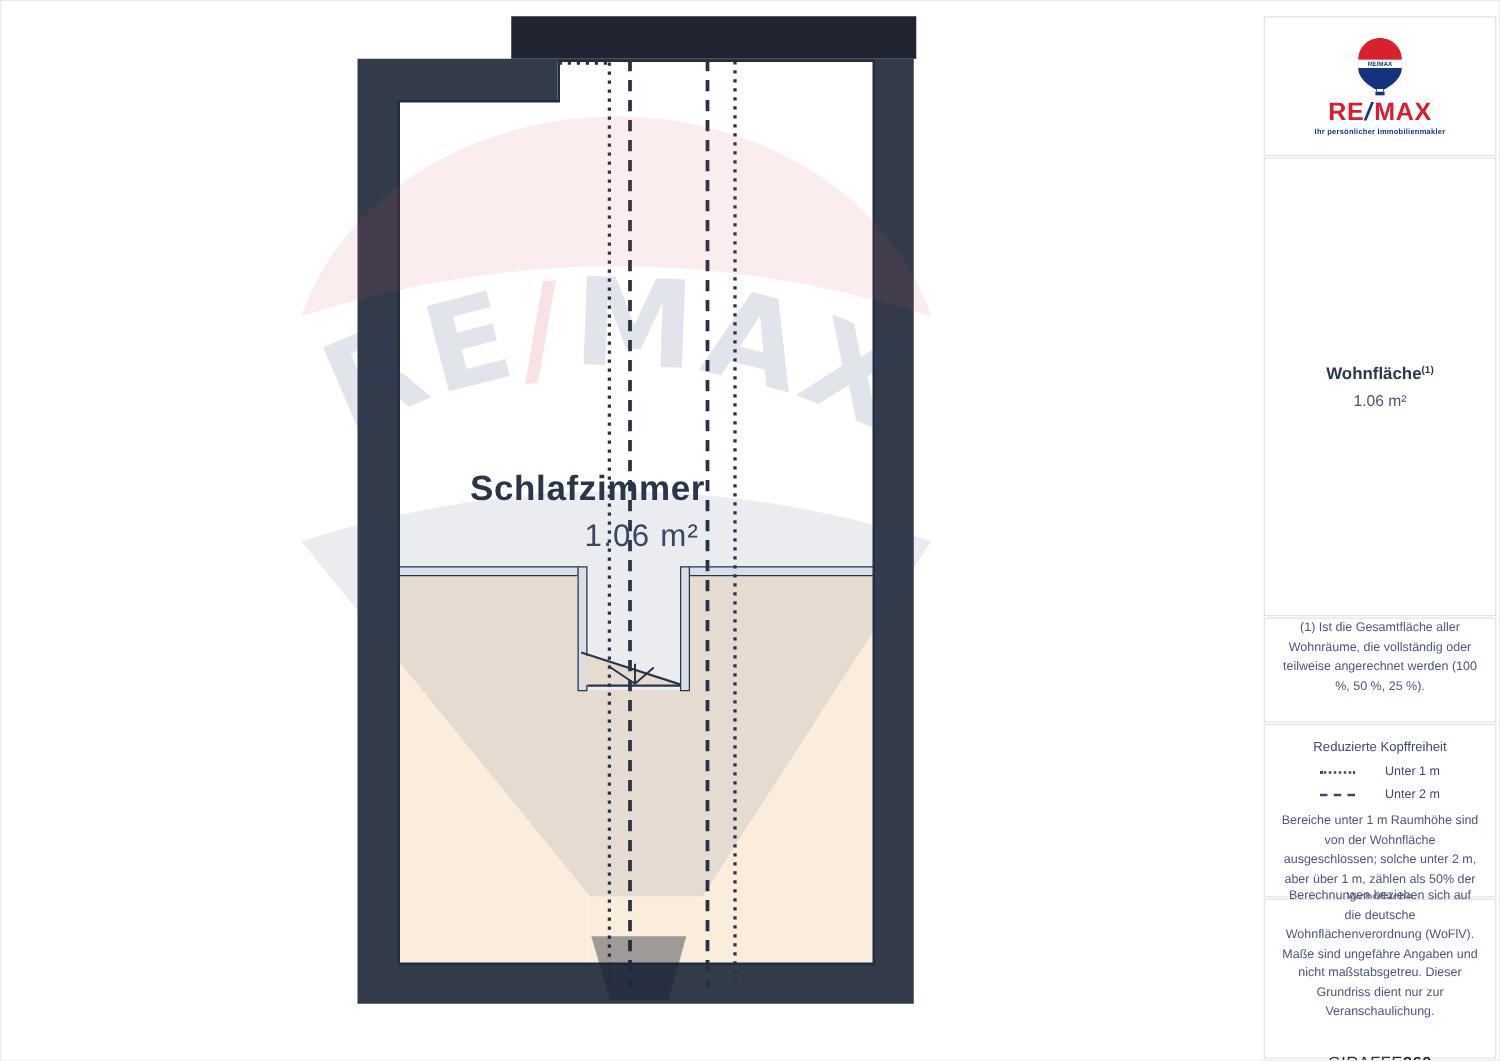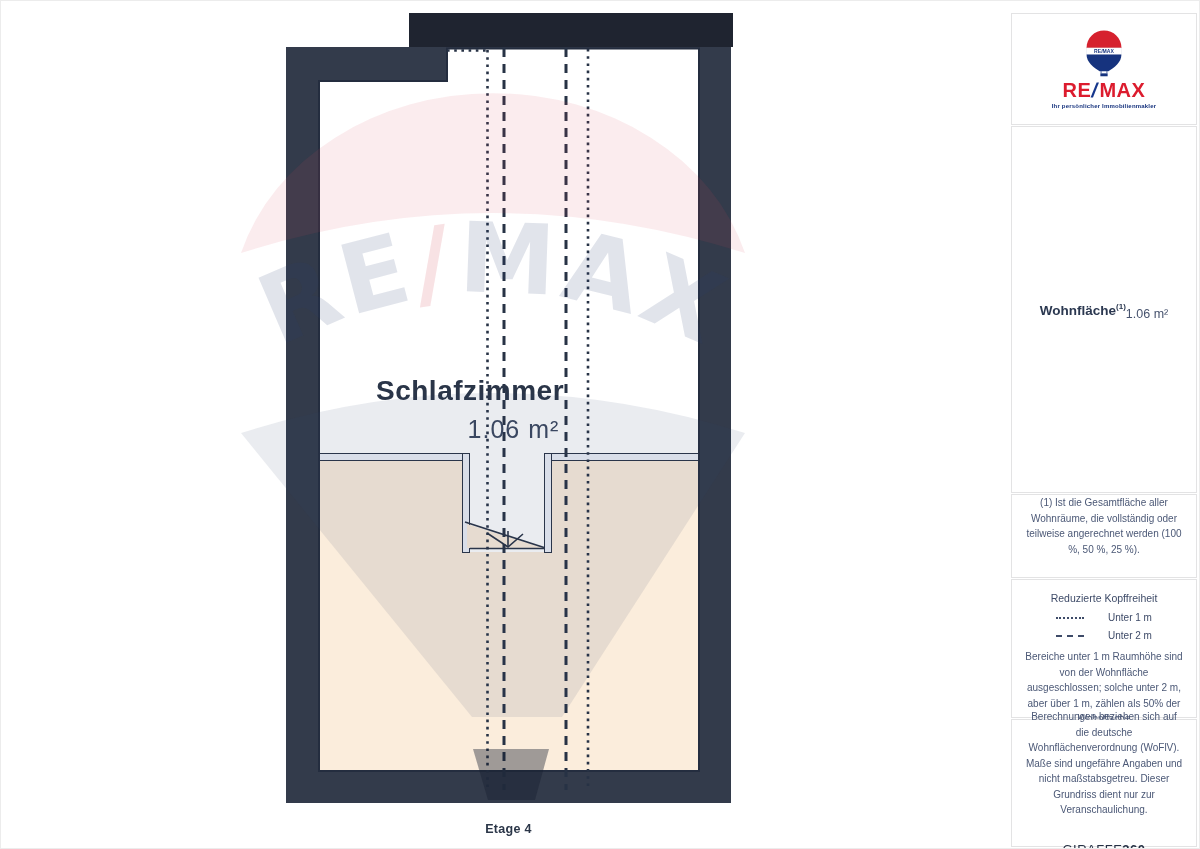--- a/index.html
+++ b/index.html
@@ -38,21 +38,21 @@
     position:absolute;left:285px;top:821px;width:445px;text-align:center;
     font-size:12.5px;font-weight:700;color:#2B3648;letter-spacing:.3px;
   }
   
   .sidebar{position:absolute;left:1010px;top:12px;width:188px;}
   .card{
     position:absolute;left:0;width:186px;background:#fff;border:1px solid #e3e3e4;
     box-sizing:border-box;
   }
   .card-logo{top:0;height:112px;display:flex;flex-direction:column;align-items:center;justify-content:center;}
-  .card-area{top:113px;height:367px;display:flex;flex-direction:row;align-items:center;justify-content:center;}
+  .card-area{top:113px;height:367px;display:flex;flex-direction:column;align-items:center;justify-content:center;}
   .card-footnote{top:481px;height:84px;display:flex;align-items:flex-start;}
   .card-legend{top:566px;height:139px;padding:10px 0;}
   .card-disclaimer{top:706px;height:128px;display:flex;flex-direction:column;align-items:center;justify-content:center;}
   .small-text{
     font-size:10px;line-height:1.55;color:#4B5876;text-align:center;margin:0;padding:0 12px;
   }
   .balloon-svg{width:42px;height:48px;display:block;}
   .wordmark{display:flex;align-items:baseline;font-weight:800;font-size:20px;letter-spacing:.5px;margin-top:2px;}
   .wm-red{color:#DC1C2E;}
   .wm-blue{color:#15368C;padding:0 1px;transform:skewX(-12deg);}
@@ -105,21 +105,20 @@
       <line x1="446" y1="49.5" x2="486" y2="49.5" stroke="#273245" stroke-width="2.6" stroke-dasharray="2.6 4.6"></line>
       <line x1="486.5" y1="49" x2="486.5" y2="789" stroke="#273245" stroke-width="2.6" stroke-dasharray="2.6 4.6"></line>
       <line x1="587" y1="48" x2="587" y2="789" stroke="#273245" stroke-width="2.6" stroke-dasharray="2.6 4.6"></line>
 
       <line x1="503" y1="47" x2="503" y2="789" stroke="#273245" stroke-width="3" stroke-dasharray="9 7"></line>
       <line x1="565" y1="47" x2="565" y2="789" stroke="#273245" stroke-width="3" stroke-dasharray="9 7"></line>
     </svg>
 
     <div class="room-label">Schlafzimmer</div>
     <div class="room-area">1.06 m²</div>
-    <div class="floor-label">Etage 4</div>
 
     <svg class="overlay-svg" viewBox="0 0 1200 849">
       <path d="M 240,252 A 262,220 0 0 1 744,252 Q 492,172 240,252 Z" fill="rgba(219,70,85,0.10)"></path>
       <path d="M 240,432 Q 492,352 744,432 L 561,716 L 471,716 Z" fill="rgba(47,66,106,0.10)"></path>
       <path d="M 472,748 L 548,748 L 534,799 L 487,799 Z" fill="rgba(23,31,48,0.40)"></path>
       <defs>
         <path id="wmArc" d="M 275,348 Q 492,235 709,348" fill="none"></path>
       </defs>
       <text font-family="DejaVu Sans, sans-serif" font-weight="700" font-size="97" letter-spacing="4">
         <textPath href="#wmArc" startOffset="50%" text-anchor="middle">

